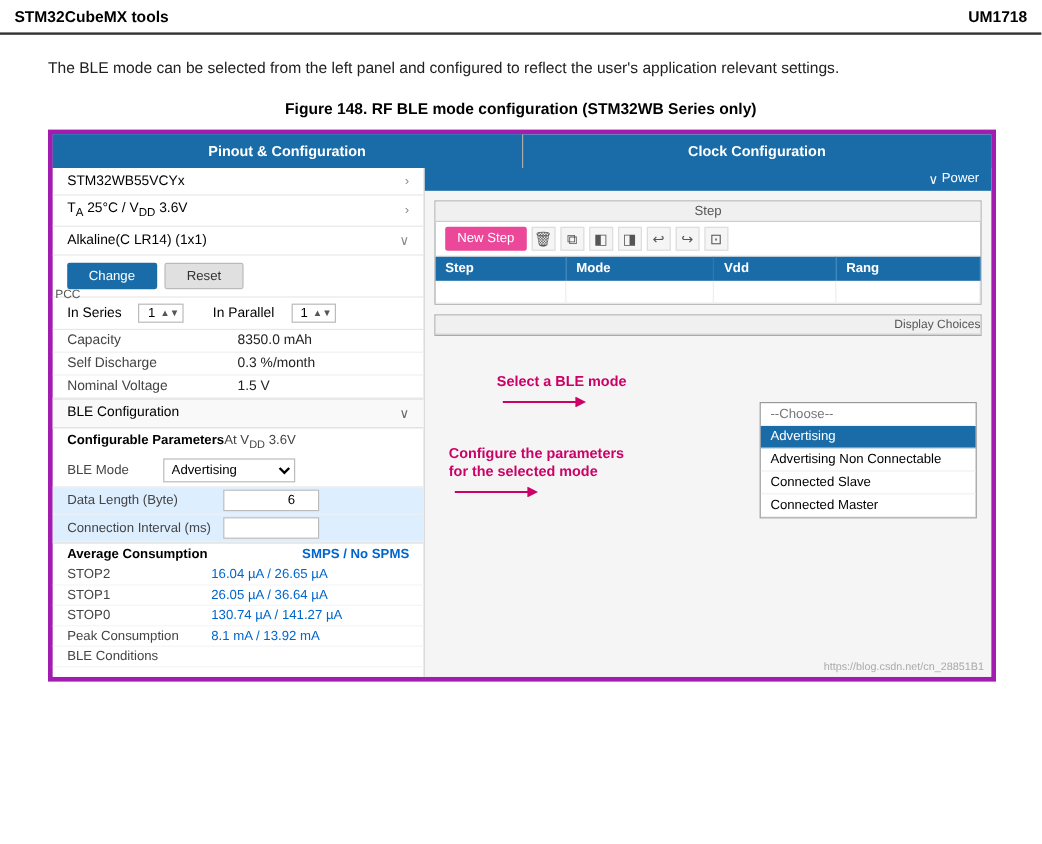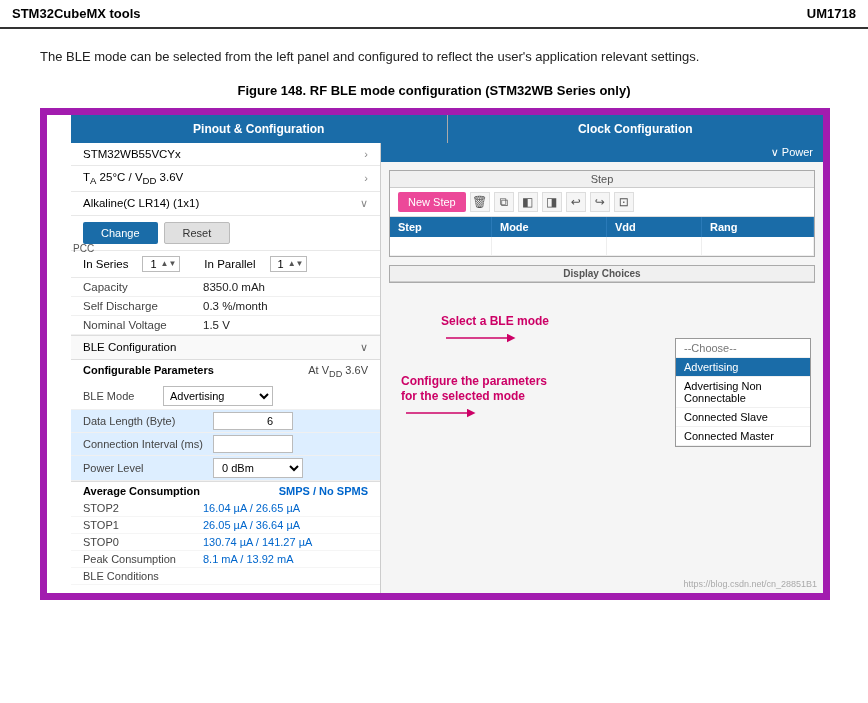--- a/index.html
+++ b/index.html
@@ -28,26 +28,25 @@
       line-height: 1.5;
     }
     .figure-title {
       text-align: center;
       font-weight: bold;
       font-size: 13px;
       margin-bottom: 10px;
     }
     
     .figure-container {
-      border: 7px solid #a21caf;
+      border: 4px solid #a21caf;
       background: #fff;
       position: relative;
       width: 790px;
       margin: 0 auto;
-      padding-left: 24px;
     }
     
     .fig-nav {
       display: flex;
       background: #1a6ca8;
     }
     .fig-nav-tab {
       padding: 7px 40px;
       color: #fff;
       font-size: 12px;
@@ -135,37 +134,38 @@
       padding: 1px 3px;
     }
     .spinner-val { padding: 0 4px; }
     .spinner-arrows { display: flex; flex-direction: column; font-size: 8px; color: #555; }
     .data-row {
       display: flex;
       align-items: flex-start;
       padding: 3px 12px;
       font-size: 11.5px;
       border-bottom: 1px solid #f0f0f0;
+      gap: 22px;
     }
     .data-row .data-label { width: 120px; color: #444; }
     .data-row .data-val { color: #222; }
     .section-header {
       display: flex;
       justify-content: space-between;
       align-items: center;
       padding: 5px 12px;
       border-bottom: 1px solid #ddd;
       border-top: 1px solid #ddd;
       font-size: 11.5px;
       background: #f9f9f9;
     }
     .section-chevron { font-size: 11px; color: #666; }
     .config-params-row {
       display: flex;
-      justify-content: space-between;
+      justify-content: flex-start;
       padding: 4px 12px;
       font-size: 11px;
     }
     .config-params-row .label { font-weight: bold; font-size: 11px; }
     .config-params-row .vdd { font-size: 11px; color: #444; }
     .input-row {
       display: flex;
       align-items: center;
       padding: 2px 12px;
       font-size: 11px;
@@ -285,27 +285,26 @@
       padding: 3px 8px;
       border-bottom: 1px solid #eee;
       border-right: 1px solid #eee;
     }
     .display-choices {
       border: 1px solid #aaa;
       margin: 8px;
       background: #fff;
     }
     .display-choices-title {
-      text-align: center;
+      text-align: right;
       font-size: 10px;
       color: #555;
       padding: 2px 0;
       background: #f0f0f0;
       border-bottom: 1px solid #ccc;
-      font-weight: bold;
     }
     .display-choices-content {
       display: flex;
       align-items: center;
       padding: 6px 8px;
       gap: 8px;
       font-size: 11px;
     }
     .display-select {
       border: 1px solid #bbb;
@@ -326,21 +325,21 @@
       font-weight: bold;
       cursor: pointer;
     }
     
     .ble-dropdown-popup {
       position: absolute;
       right: 12px;
       top: 195px;
       background: #fff;
       border: 1px solid #999;
-      width: 136px;
+      width: 181px;
       font-size: 11px;
       z-index: 10;
     }
     .ble-dropdown-popup .dp-option {
       padding: 3px 8px;
       border-bottom: 1px solid #f0f0f0;
       cursor: pointer;
     }
     .ble-dropdown-popup .dp-option.selected {
       background: #1a6ca8;
@@ -483,26 +482,20 @@
             <div class="input-row highlighted-row">
               <span class="ir-label">Data Length (Byte)</span>
               <input class="input-field" type="number" value="6" style="">
             </div>
 
             <div class="input-row highlighted-row">
               <span class="ir-label">Connection Interval (ms)</span>
               <input class="input-field" type="number" value="" style="">
             </div>
 
-            <div class="input-row highlighted-row">
-              <span class="ir-label">Power Level</span>
-              <select class="select-field">
-                <option>0 dBm</option>
-              </select>
-            </div>
 
             <div class="avg-section">
               <div class="avg-title">
                 <span>Average Consumption</span>
                 <span class="smps">SMPS / No SPMS</span>
               </div>
               <div class="avg-row">
                 <span class="ar-label">STOP2</span>
                 <span class="ar-val">16.04 µA / 26.65 µA</span>
               </div>

